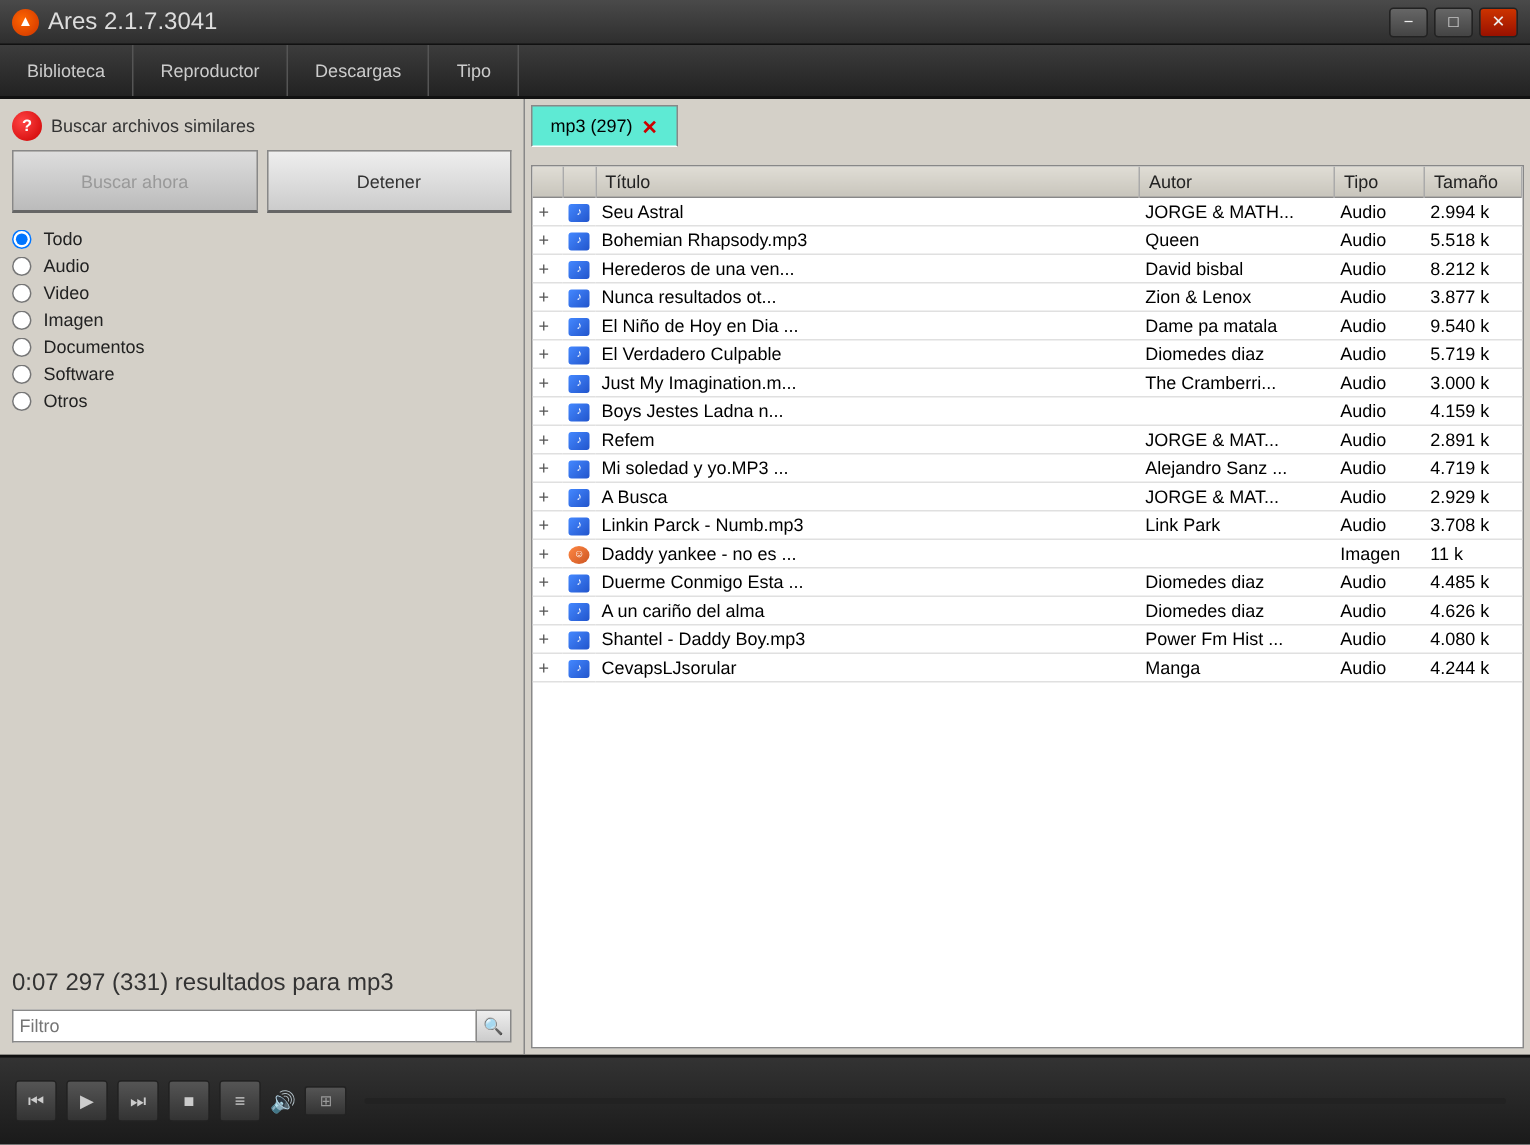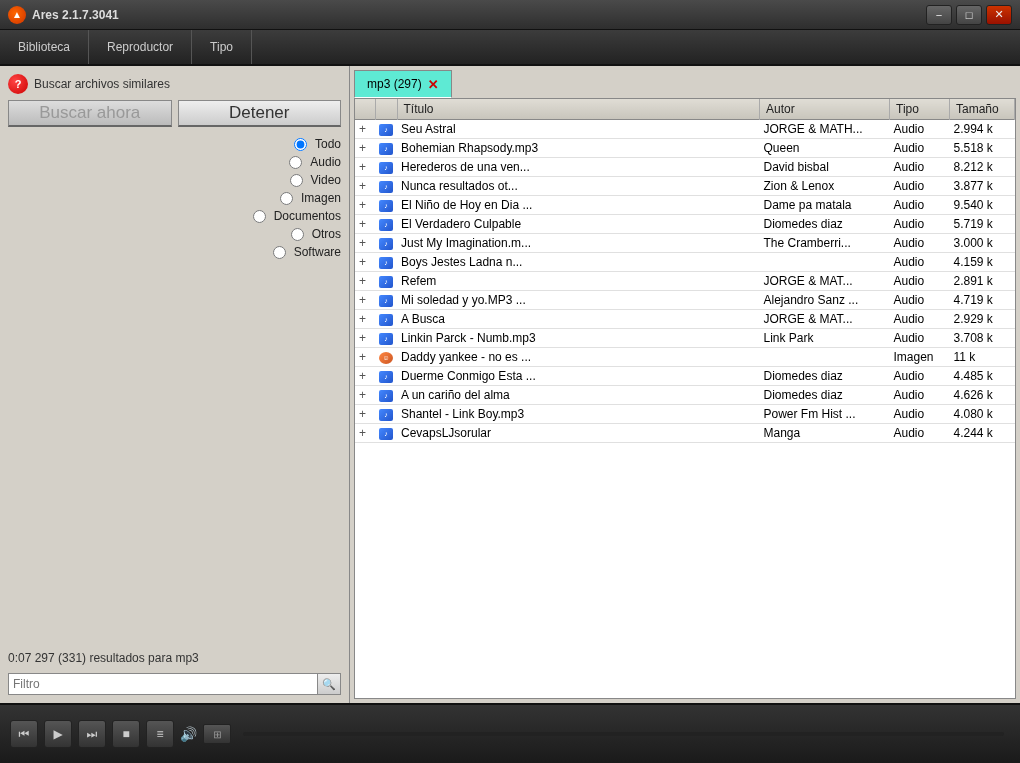--- a/index.html
+++ b/index.html
@@ -33,22 +33,22 @@
       background: radial-gradient(circle at 40% 40%, #ff6600, #cc3300);
       border-radius: 50%;
       display: flex;
       align-items: center;
       justify-content: center;
       font-size: 10px;
       color: white;
     }
     .title-bar-text {
       color: #ddd;
-      font-size: 12px;
-      font-weight: bold;
+      font-size: 16px;
+      font-weight: normal;
     }
     .title-bar-controls {
       display: flex;
       gap: 4px;
     }
     .tb-btn {
       width: 26px;
       height: 20px;
       background: linear-gradient(to bottom, #666, #444);
       border: 1px solid #222;
@@ -153,26 +153,26 @@
       font-size: 8px;
       color: #333;
     }
 
     .btn-row {
       display: flex;
       gap: 6px;
     }
     .btn {
       flex: 1;
-      height: 27px;
+      height: 42px;
       background: linear-gradient(to bottom, #eee, #ccc);
       border: 1px solid #888;
       border-bottom: 2px solid #666;
       cursor: pointer;
-      font-size: 17px;
+      font-size: 12px;
       color: #333;
       display: flex;
       align-items: center;
       justify-content: center;
     }
     .btn:disabled {
       color: #999;
       background: linear-gradient(to bottom, #ddd, #bbb);
     }
 
@@ -181,29 +181,28 @@
       flex-direction: column;
       gap: 4px;
       padding: 4px 0;
     }
     .radio-item {
       display: flex;
       align-items: center;
       gap: 8px;
       color: #222;
       cursor: pointer;
-      justify-content: flex-end;
     }
     .radio-item input[type=radio] { margin: 0; }
 
     .spacer { flex: 1; }
 
     .status-text {
       color: #333;
-      font-size: 12px;
+      font-size: 16px;
       padding: 2px 0;
     }
 
     .filter-row {
       display: flex;
       align-items: center;
       gap: 0;
       border-radius: 10px;
     }
     .filter-input {
@@ -270,21 +269,21 @@
       font-size: 13px;
       font-weight: bold;
       line-height: 1;
     }
 
     
     .table-container {
       flex: 1;
       border: 1px solid #888;
       background: white;
-      margin: 0 4px 4px 4px;
+      margin: 12px 4px 4px 4px;
       overflow-y: auto;
     }
     table {
       width: 100%;
       border-collapse: collapse;
       font-size: 12px;
     }
     thead tr {
       background: linear-gradient(to bottom, #e0ddd5, #c8c5bc);
       border-bottom: 1px solid #888;
@@ -372,20 +371,21 @@
   <div class="title-bar-controls">
     <button class="tb-btn">−</button>
     <button class="tb-btn">□</button>
     <button class="tb-btn close">✕</button>
   </div>
 </div>
 
 <div class="nav-bar">
 <div class="nav-item">Biblioteca</div>
     <div class="nav-item">Reproductor</div>
+    <div class="nav-item">Descargas</div>
     <div class="nav-item">Tipo</div>
   </div>
 
 <div class="main">
 
   <div class="left-panel">
     <div class="helper-row">
       <div class="helper-icon">?</div>
       <span class="helper-text">Buscar archivos similares</span>
     </div>
@@ -412,25 +412,25 @@
       <label class="radio-item">
         <input type="radio" name="filetype" style=""> 
           <span>Imagen</span>
       </label>
       <label class="radio-item">
         <input type="radio" name="filetype" style=""> 
           <span>Documentos</span>
       </label>
       <label class="radio-item">
         <input type="radio" name="filetype" style=""> 
-          <span>Otros</span>
+          <span>Software</span>
       </label>
       <label class="radio-item">
         <input type="radio" name="filetype" style=""> 
-          <span>Software</span>
+          <span>Otros</span>
       </label>
     </div>
 
     <div class="spacer"></div>
 
     <div class="status-text">0:07   297 (331) resultados para mp3</div>
 
     <div class="filter-row">
       <input class="filter-input" type="text" placeholder="Filtro" style="">
       <button class="filter-btn">🔍</button>
@@ -575,21 +575,21 @@
               <td class="row-add">+</td>
               <td><span style="display: inline-block; width: 14px; height: 12px; border-radius: 2px; background: linear-gradient(135deg, rgb(68, 136, 255), rgb(34, 85, 204)); font-size: 7px; color: white; text-align: center; line-height: 12px; vertical-align: middle;">♪</span></td>
               <td>A un cariño del alma</td>
               <td>Diomedes diaz</td>
               <td>Audio</td>
               <td>4.626 k</td>
             </tr>
             <tr>
               <td class="row-add">+</td>
               <td><span style="display: inline-block; width: 14px; height: 12px; border-radius: 2px; background: linear-gradient(135deg, rgb(68, 136, 255), rgb(34, 85, 204)); font-size: 7px; color: white; text-align: center; line-height: 12px; vertical-align: middle;">♪</span></td>
-              <td>Shantel - Link Boy.mp3</td>
+              <td>Shantel - Daddy Boy.mp3</td>
               <td>Power Fm Hist ...</td>
               <td>Audio</td>
               <td>4.080 k</td>
             </tr>
             <tr>
               <td class="row-add">+</td>
               <td><span style="display: inline-block; width: 14px; height: 12px; border-radius: 2px; background: linear-gradient(135deg, rgb(68, 136, 255), rgb(34, 85, 204)); font-size: 7px; color: white; text-align: center; line-height: 12px; vertical-align: middle;">♪</span></td>
               <td>CevapsLJsorular</td>
               <td>Manga</td>
               <td>Audio</td>

